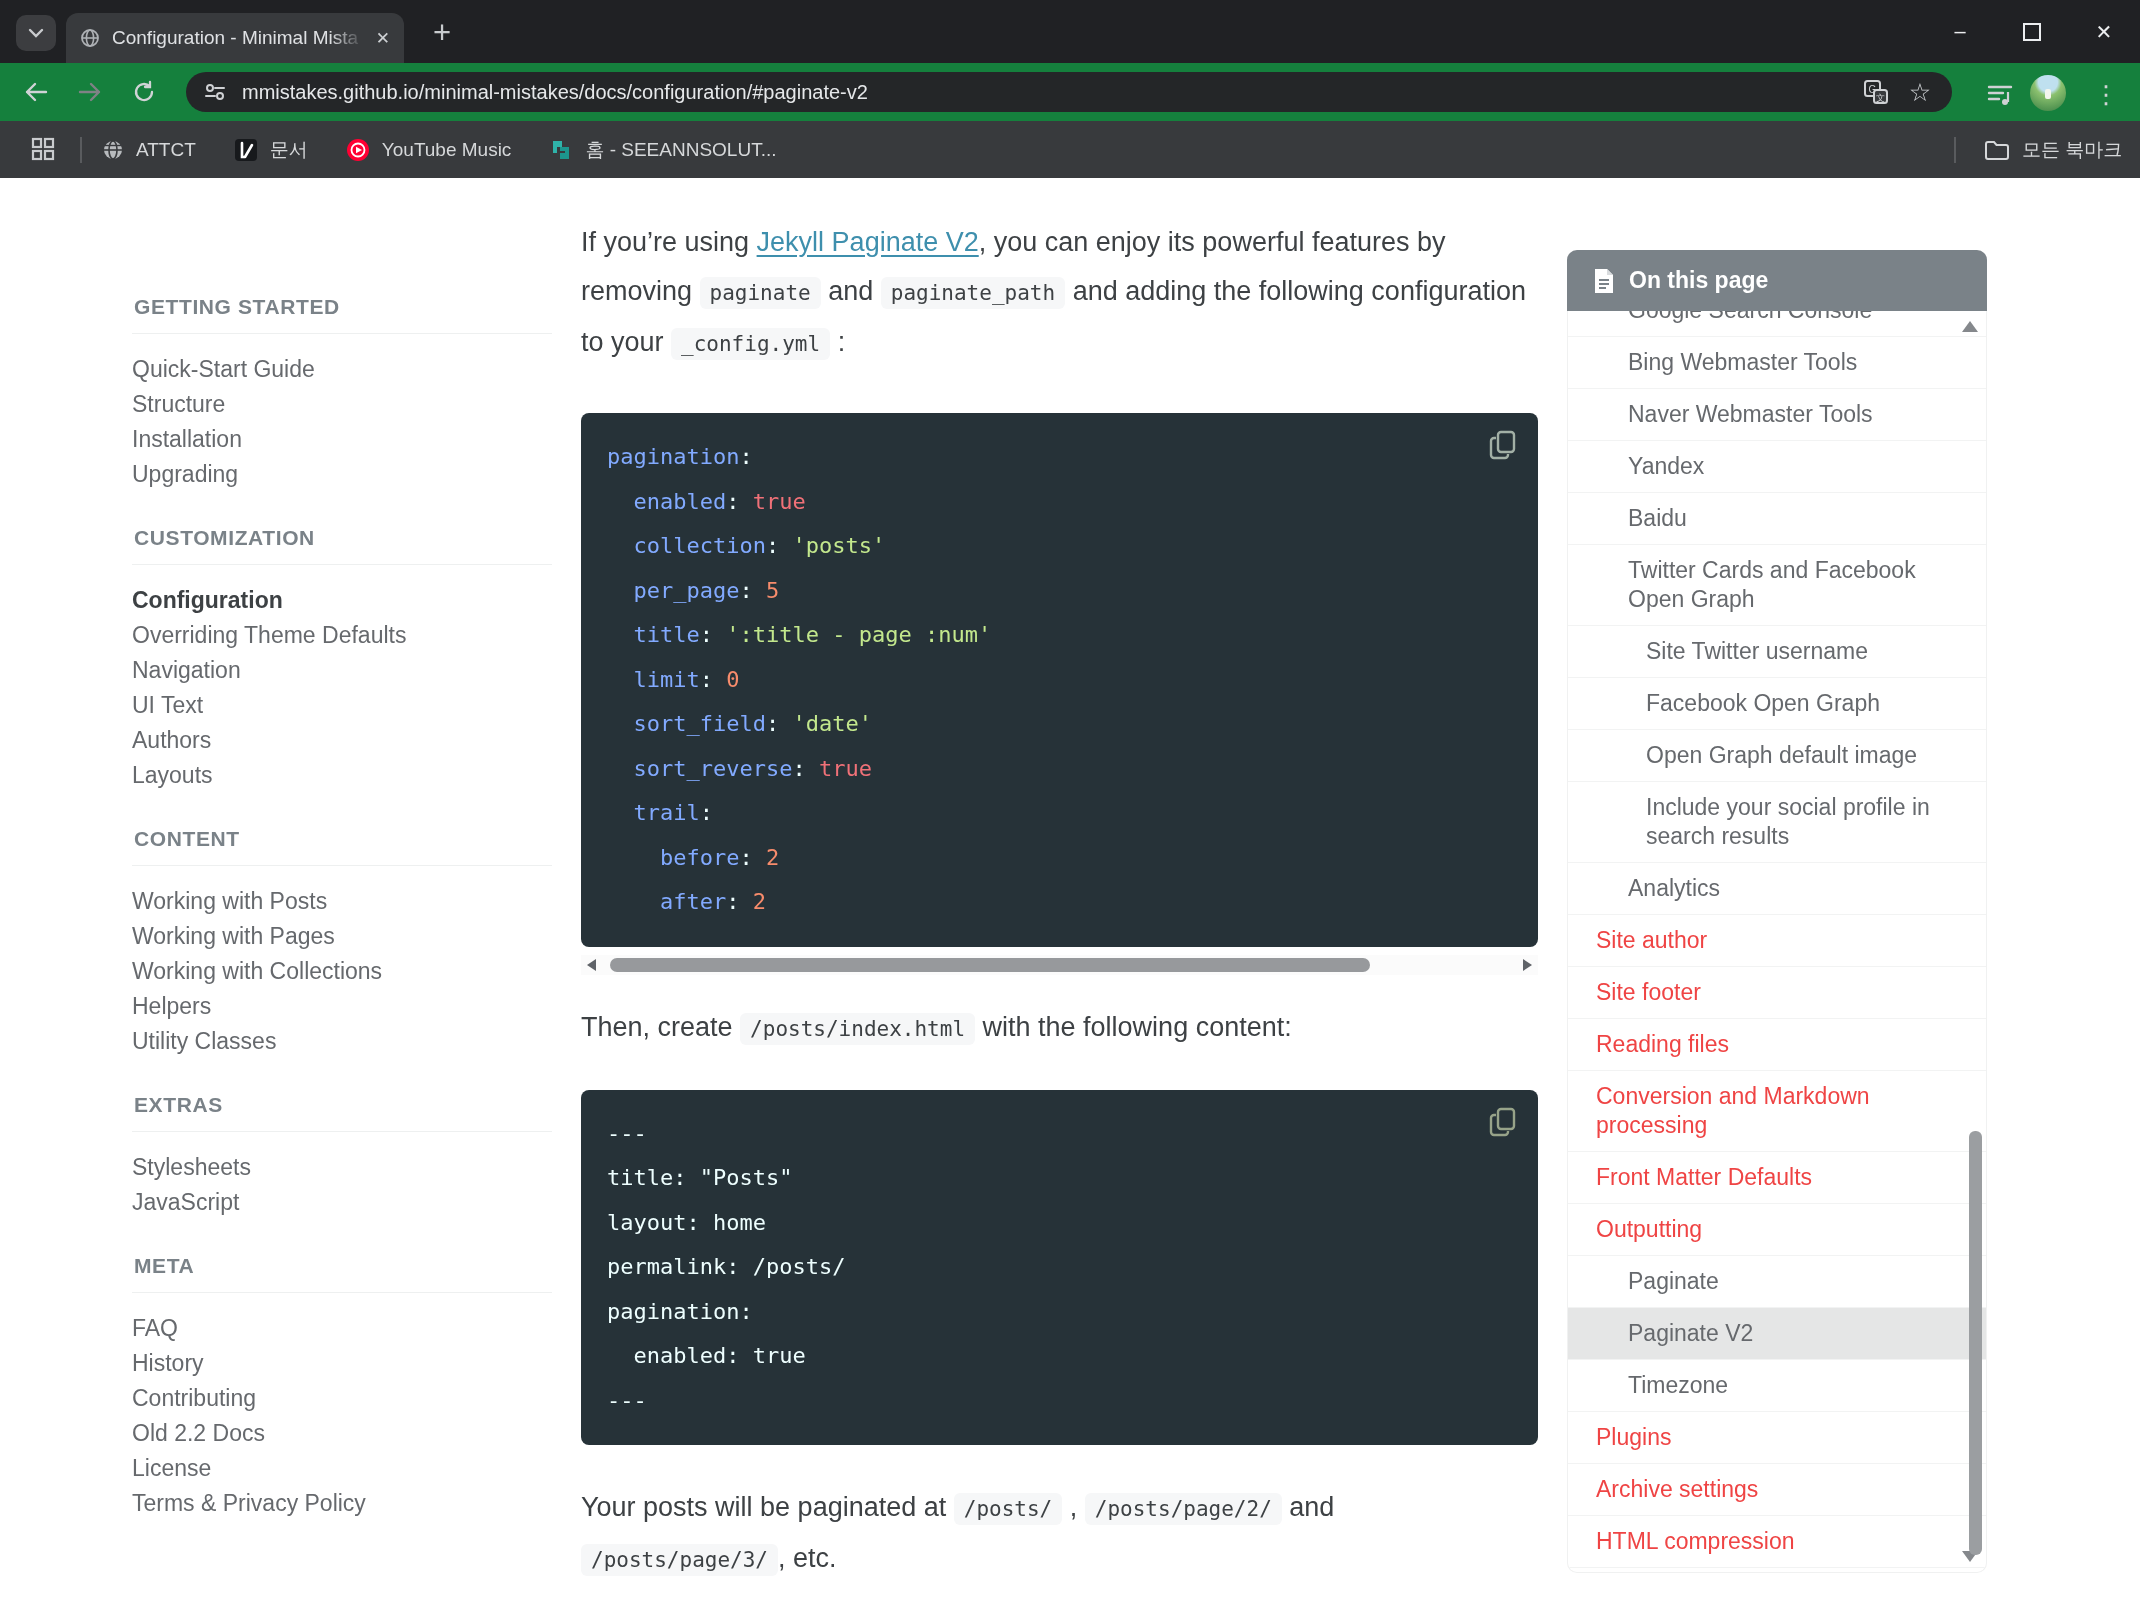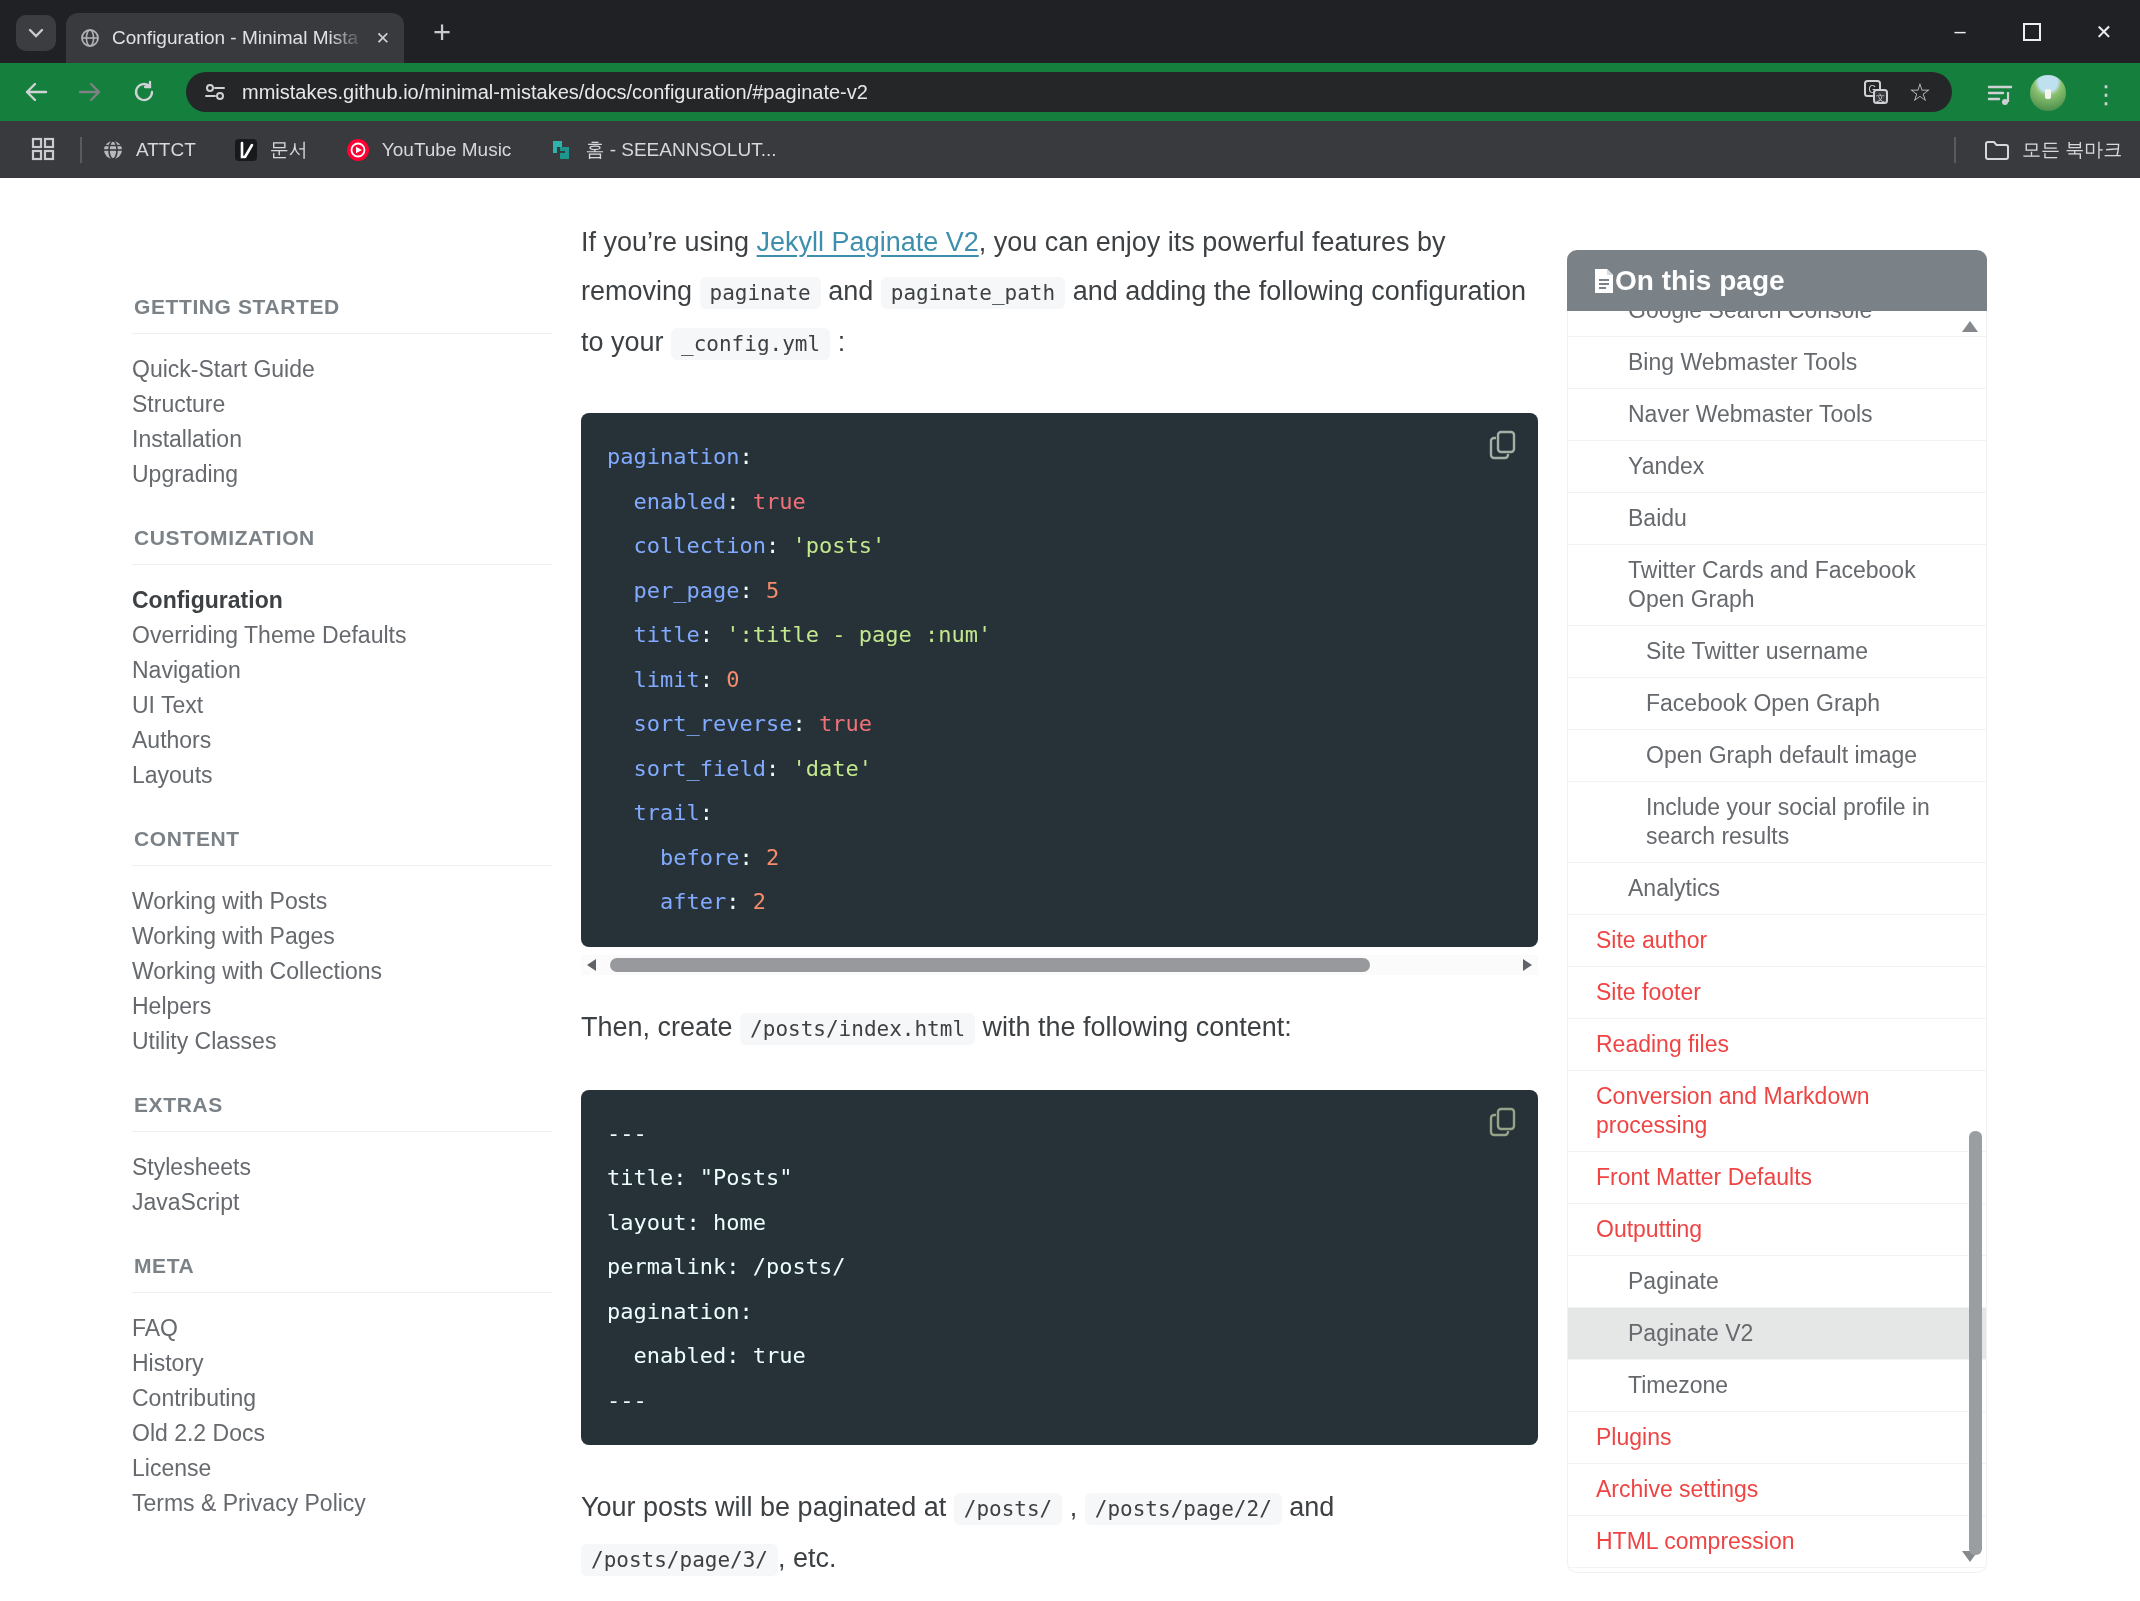--- a/index.html
+++ b/index.html
@@ -65,21 +65,21 @@
   .tok-num{color:#f78c6c}.tok-bool{color:#f07178}.tok-comment{color:#b0c5ce}
   .copybtn{position:absolute;top:16px;right:20px;background:none;border:none;padding:0;cursor:pointer}
   .hscroll{position:relative;height:20px;margin-top:8px;background:#fbfbfb}
   .harrow{position:absolute;top:4px;width:0;height:0;border-top:6px solid transparent;border-bottom:6px solid transparent;cursor:pointer}
   .harrow.left{left:6px;border-right:9px solid #5f6368}
   .harrow.right{right:6px;border-left:9px solid #5f6368}
   .hthumb{position:absolute;left:29px;top:3px;width:760px;height:14px;border-radius:7px;background:#97999c;cursor:grab}
   
   .toc{position:absolute;left:1567px;top:72px;width:420px}
   .toc-head{height:61px;background:#7a8288;border-radius:10px 10px 0 0;color:#fff;display:flex;
-            align-items:center;padding-left:26px;font-size:28px;font-weight:bold;position:relative;z-index:2}
+            align-items:center;gap:14px;padding-left:26px;font-size:23px;font-weight:bold;position:relative;z-index:2}
   .toc-body{position:relative;height:1262px;overflow:hidden;background:#fff;border:1px solid #f0f1f1;
             border-top:none;border-radius:0 0 10px 10px;box-sizing:border-box}
   .toc-item{font-size:23px;line-height:29px;padding:11px 40px 11px 28px;border-bottom:1px solid #f2f3f3;
             color:#66696d;cursor:pointer}
   .toc-item.lv1{padding-left:60px}
   .toc-item.lv2{padding-left:78px}
   .toc-item.bold{font-weight:normal;color:#ef4444}
   .toc-item.active{background:#e5e6e6}
   .toc-item.clipped{margin-top:-26px}
   .varrow{position:absolute;right:8px;width:0;height:0;border-left:8px solid transparent;
@@ -283,22 +283,22 @@
             <path d="M8 9 H6 a3 3 0 0 0 -3 3 v14 a3 3 0 0 0 3 3 h11 a3 3 0 0 0 3-3 v-1" fill="none" stroke="#a2b0a6" stroke-width="2.4"></path>
           </svg>
       </button>
       <div id="code1lines">
           <div class="cl"><span class="tok-key">pagination</span><span class="tok-plain">:</span></div>
           <div class="cl"><span class="tok-plain">  </span><span class="tok-key">enabled</span><span class="tok-plain">: </span><span class="tok-bool">true</span></div>
           <div class="cl"><span class="tok-plain">  </span><span class="tok-key">collection</span><span class="tok-plain">: </span><span class="tok-str">'posts'</span></div>
           <div class="cl"><span class="tok-plain">  </span><span class="tok-key">per_page</span><span class="tok-plain">: </span><span class="tok-num">5</span></div>
           <div class="cl"><span class="tok-plain">  </span><span class="tok-key">title</span><span class="tok-plain">: </span><span class="tok-str">':title - page :num'</span></div>
           <div class="cl"><span class="tok-plain">  </span><span class="tok-key">limit</span><span class="tok-plain">: </span><span class="tok-num">0</span></div>
+          <div class="cl"><span class="tok-plain">  </span><span class="tok-key">sort_field</span><span class="tok-plain">: </span><span class="tok-str">'date'</span></div>
           <div class="cl"><span class="tok-plain">  </span><span class="tok-key">sort_reverse</span><span class="tok-plain">: </span><span class="tok-bool">true</span></div>
-          <div class="cl"><span class="tok-plain">  </span><span class="tok-key">sort_field</span><span class="tok-plain">: </span><span class="tok-str">'date'</span></div>
           <div class="cl"><span class="tok-plain">  </span><span class="tok-key">trail</span><span class="tok-plain">:</span></div>
           <div class="cl"><span class="tok-plain">    </span><span class="tok-key">before</span><span class="tok-plain">: </span><span class="tok-num">2</span></div>
           <div class="cl"><span class="tok-plain">    </span><span class="tok-key">after</span><span class="tok-plain">: </span><span class="tok-num">2</span></div>
         </div>
     </div>
 
     <div class="hscroll">
       <i class="harrow left"></i>
       <div class="hthumb"></div>
       <i class="harrow right"></i>

